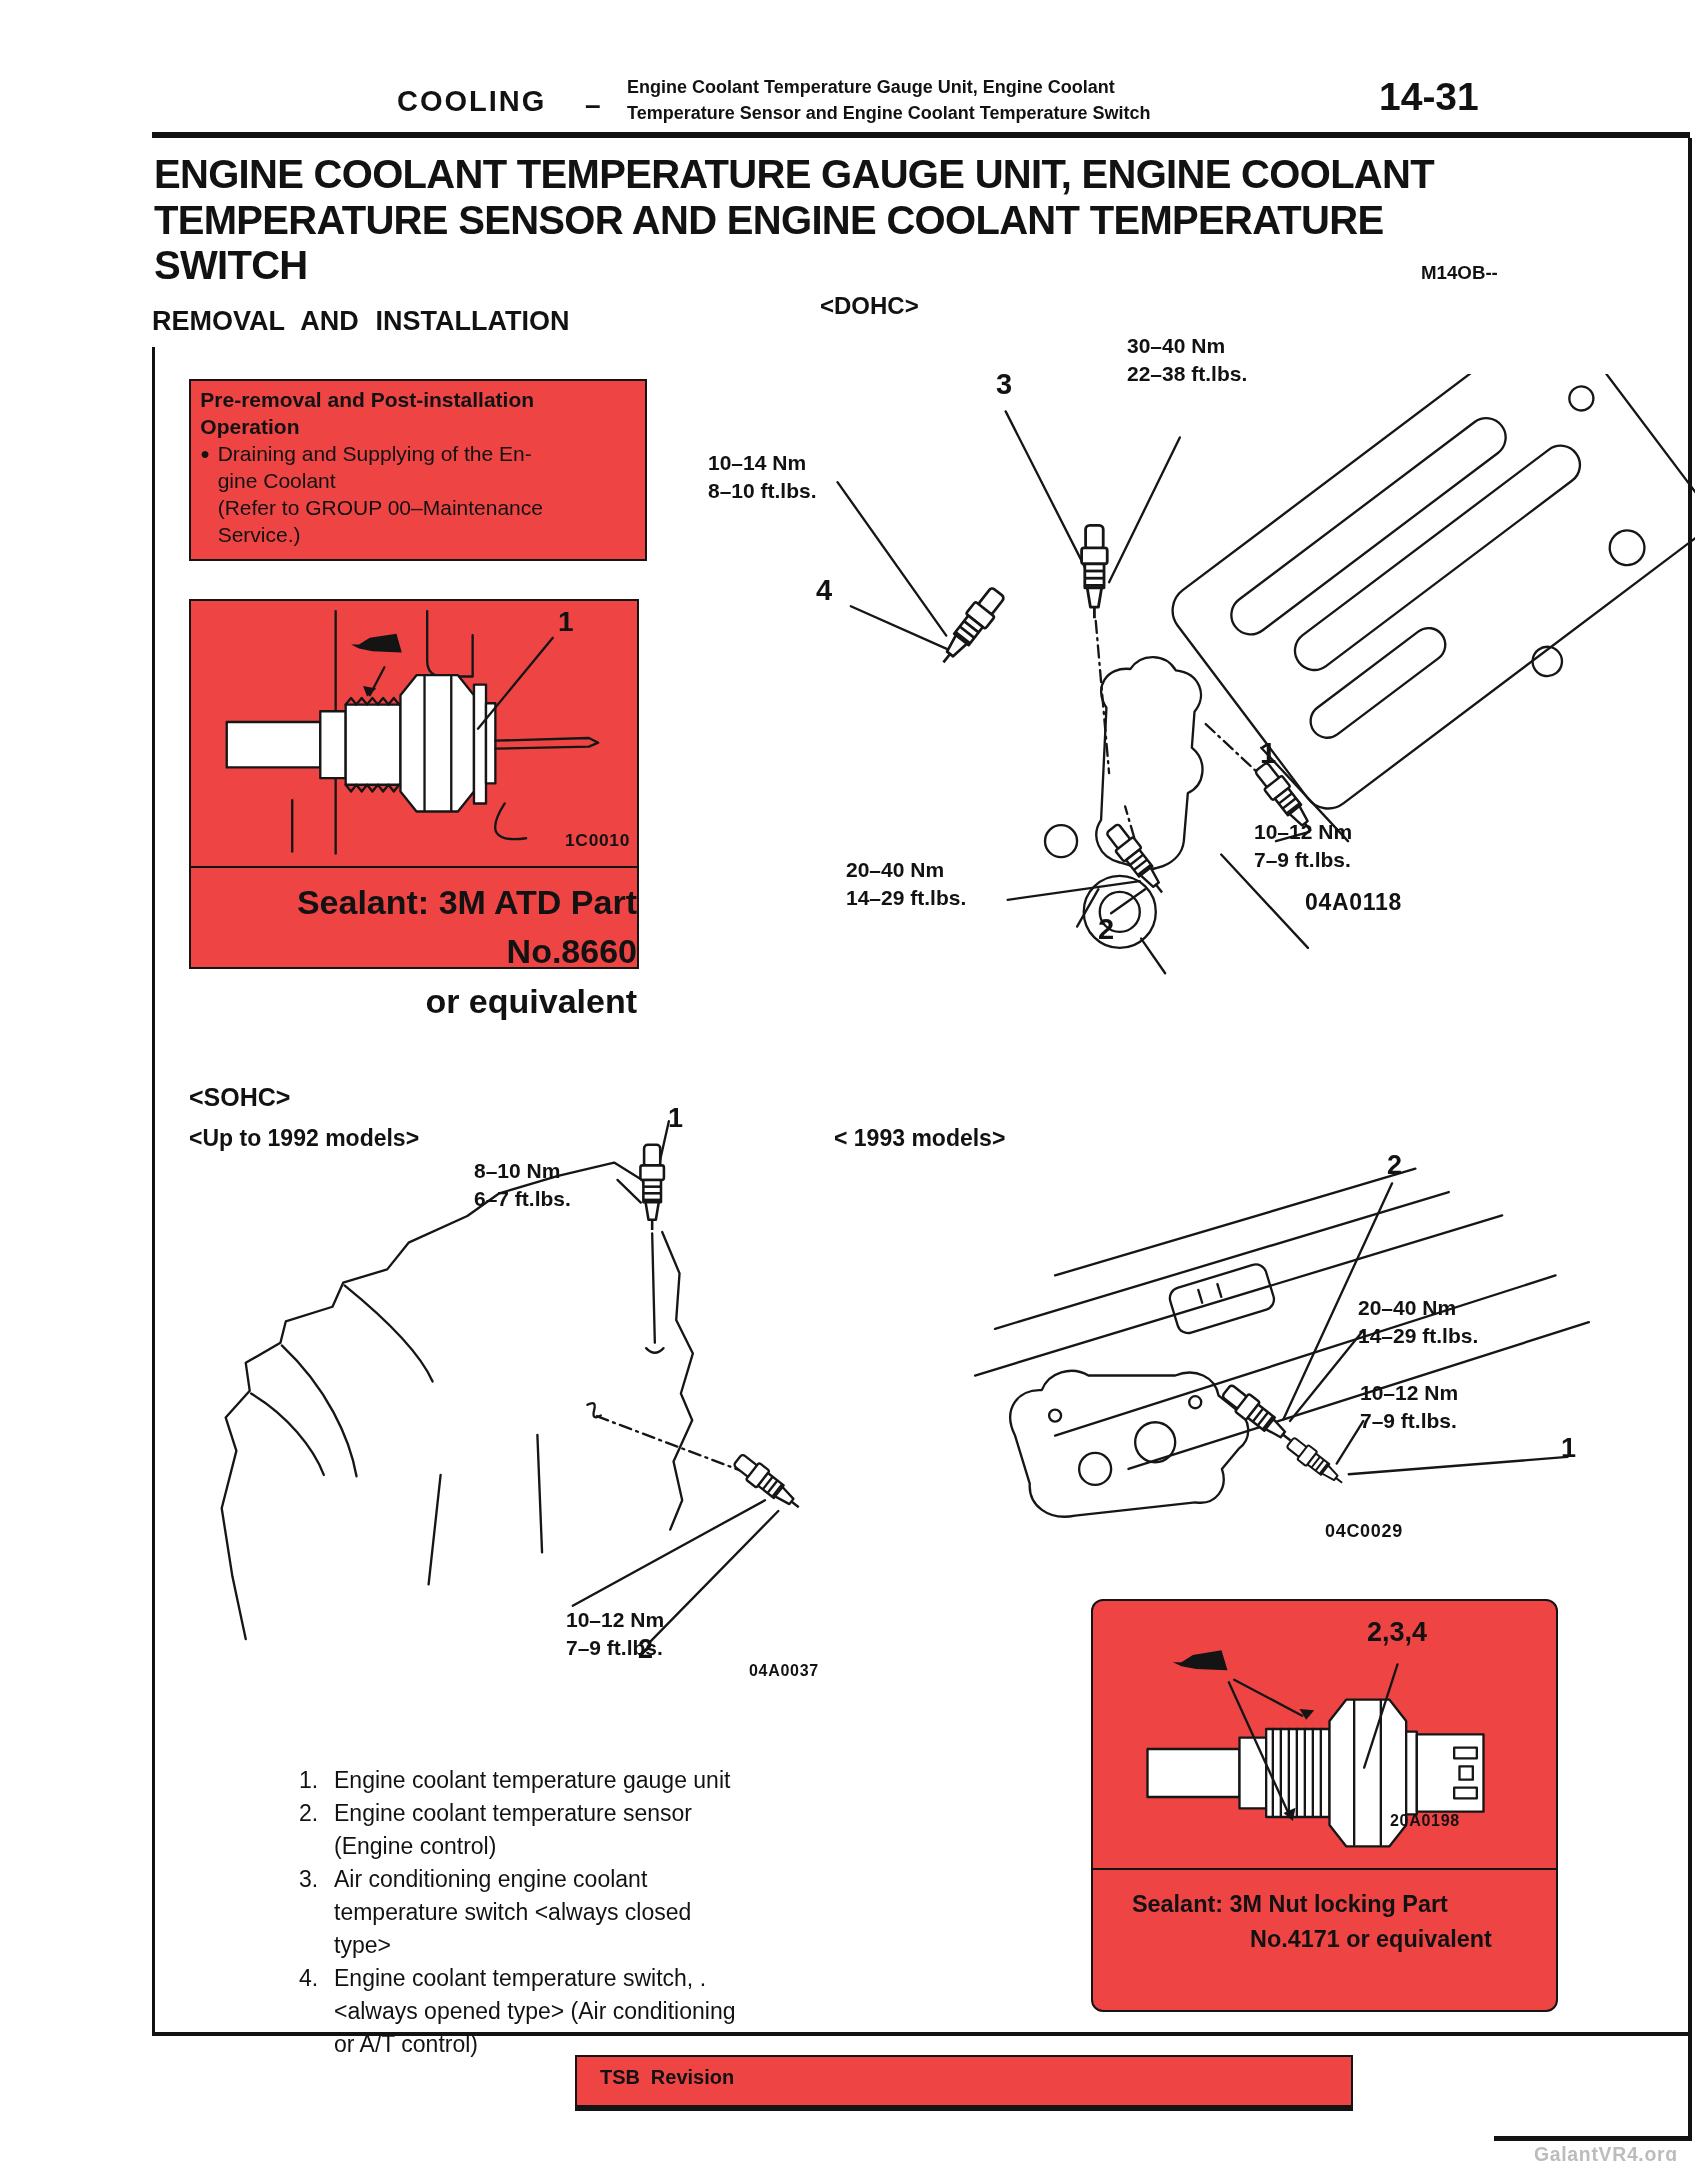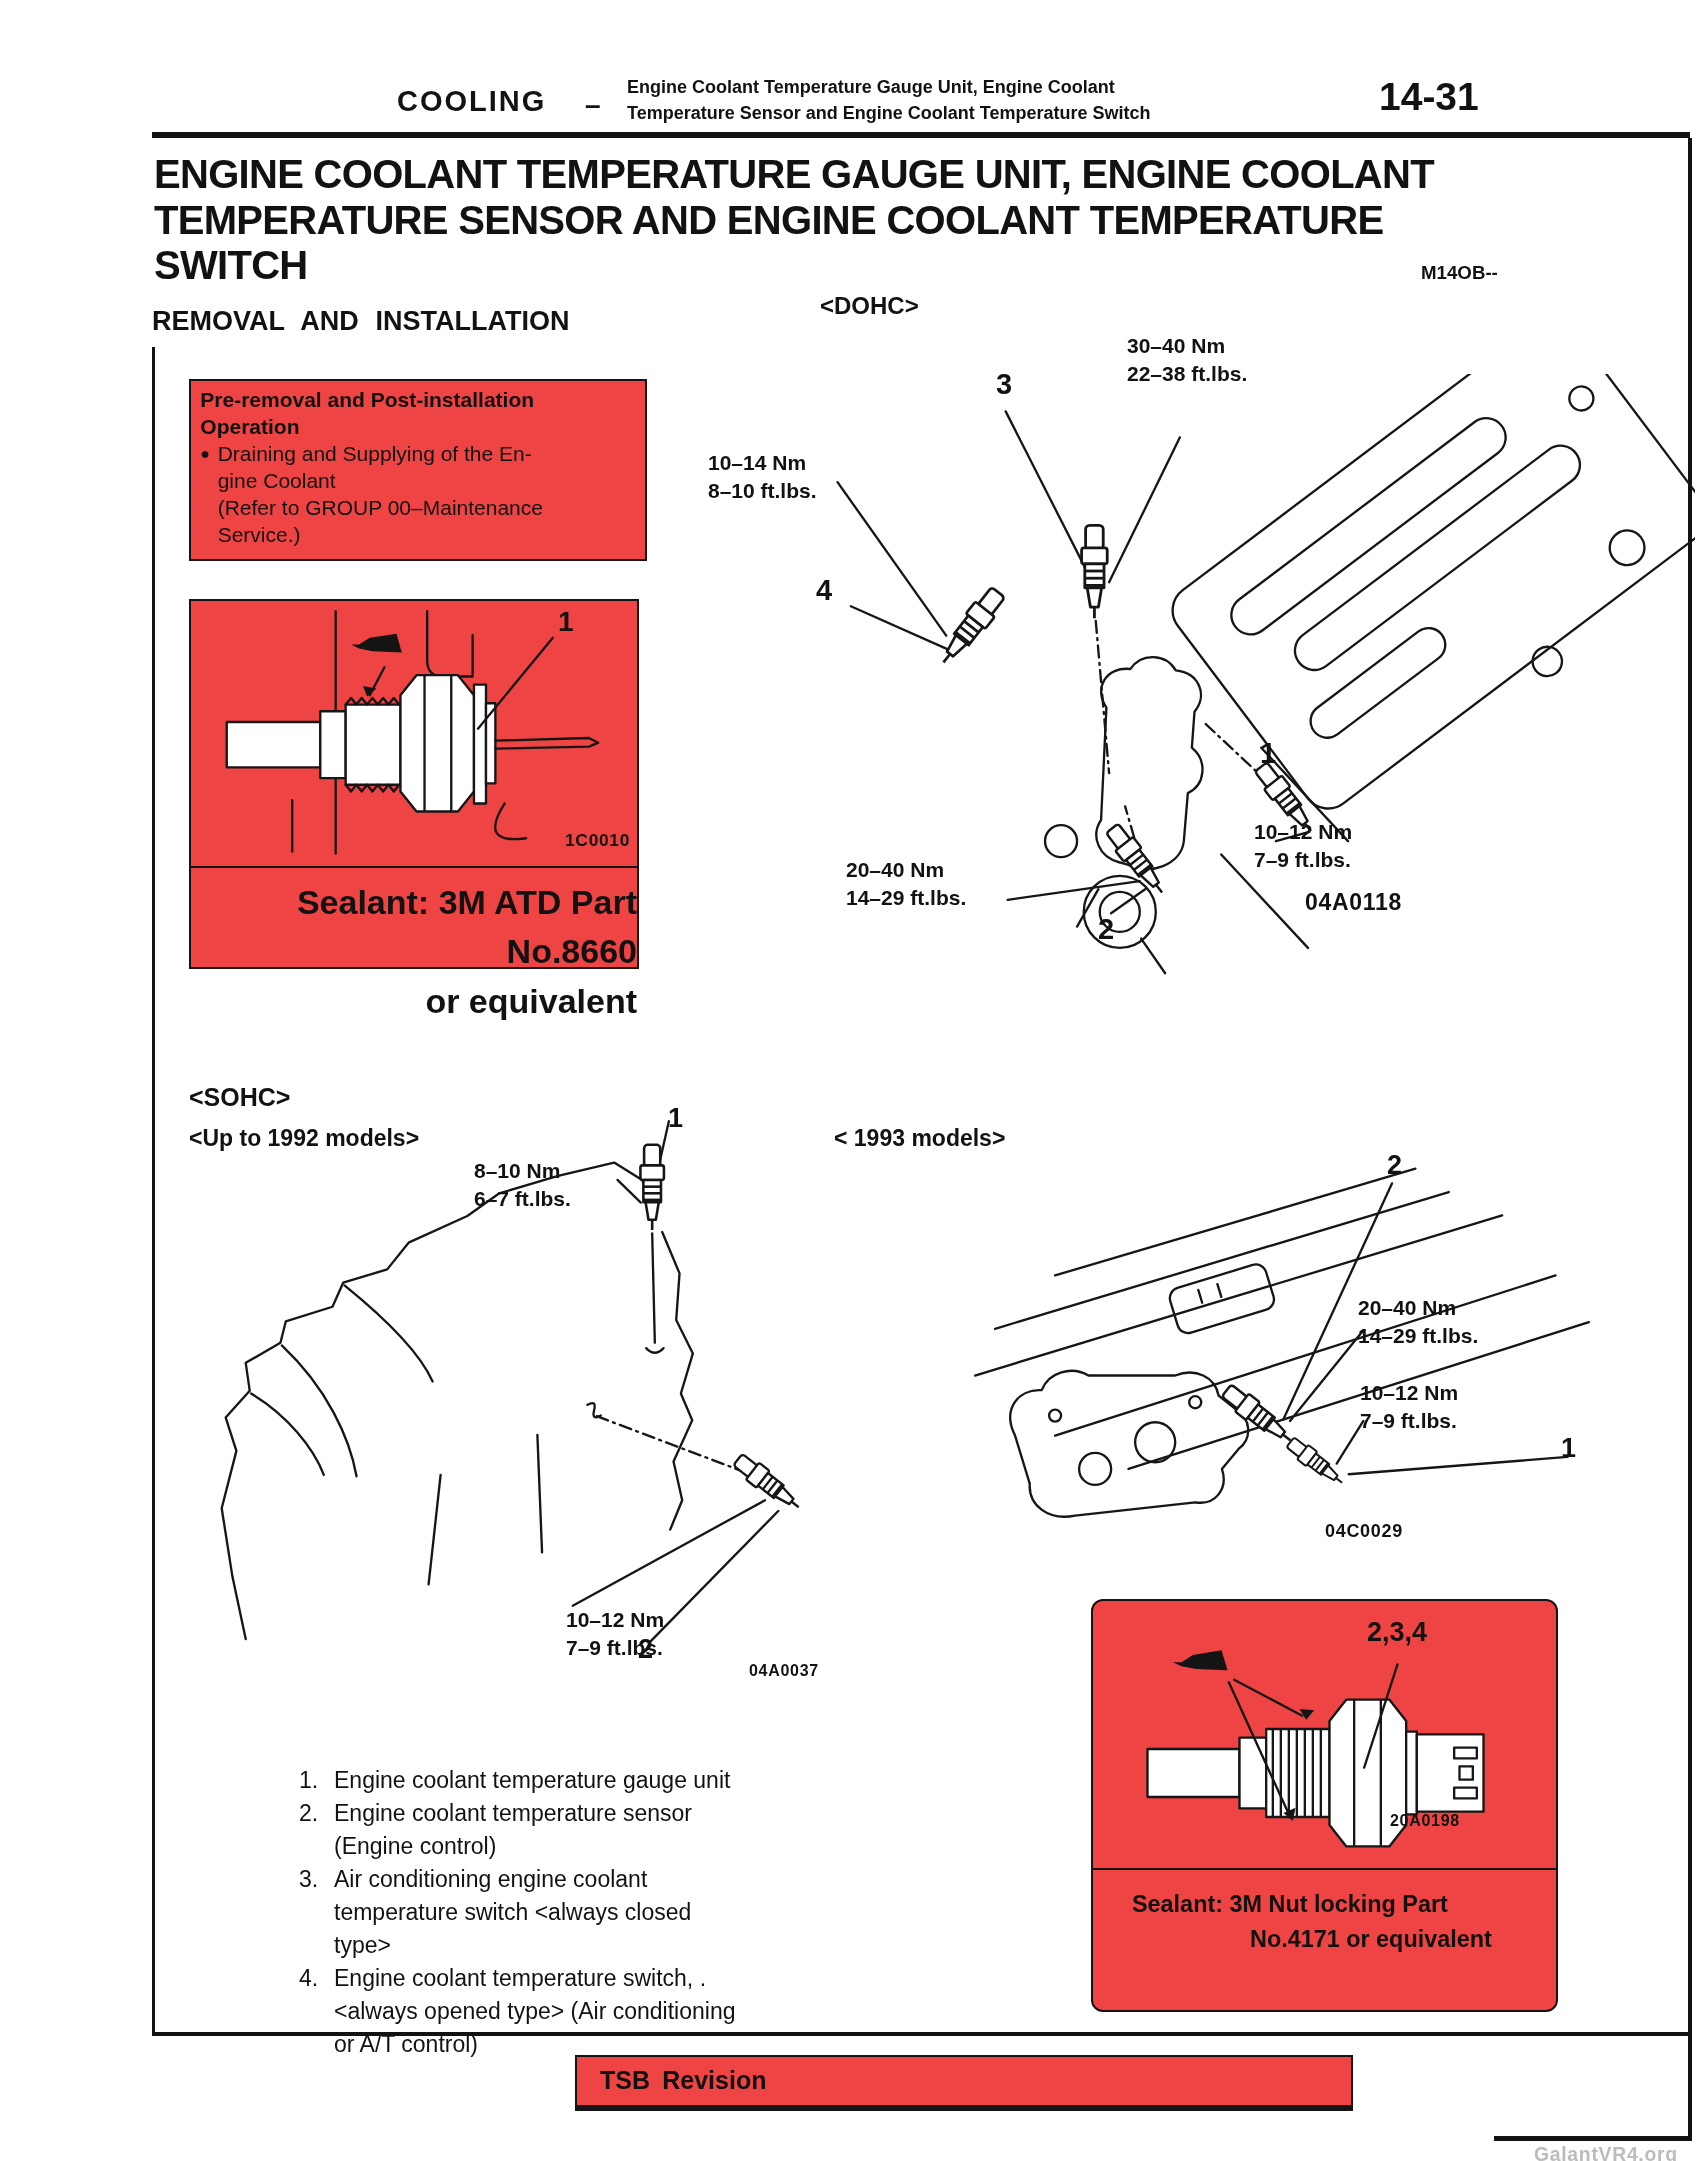--- a/index.html
+++ b/index.html
@@ -314,19 +314,19 @@
       <path d="M118,92 h13 l17,-11 43,-7 9,30 -47,-2 -22,-4 z"></path>
       <polygon points="318,178 330,164 308,162"></polygon>
       <polygon points="298,330 302,310 284,318"></polygon>
     </g>
   </svg>
   <div class="callout" style="left:1367px;top:1617px;font-size:27px;">2,3,4</div>
   <div class="code" style="left:1390px;top:1812px;font-size:16px;">20A0198</div>
 
   <div class="rule" style="left:152px;top:2032px;width:1538px;height:4px;"></div>
   <div class="box" style="left:575px;top:2055px;width:774px;height:48px;border-bottom-width:6px;">
-    <div class="b" style="padding:9.3px 0 0 23px;font-size:25px;word-spacing:5.3px;">TSB Revision</div>
+    <div class="b" style="padding:9.3px 0 0 23px;font-size:20px;word-spacing:5.3px;">TSB Revision</div>
   </div>
   <div class="rule" style="left:1494px;top:2136px;width:198px;height:5.3px;"></div>
   <div class="abs b" style="left:1534px;top:2143px;font-size:19.4px;color:#bcbcbc;letter-spacing:0.7px;">GalantVR4.org</div>
 
 </div>
 
 
 </body></html>

